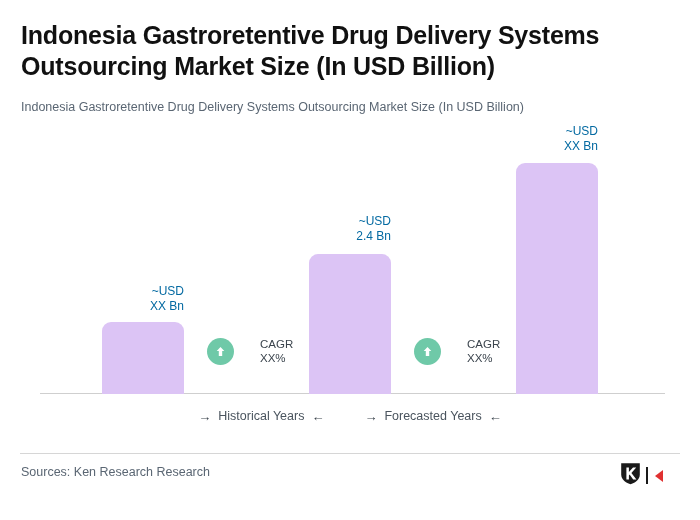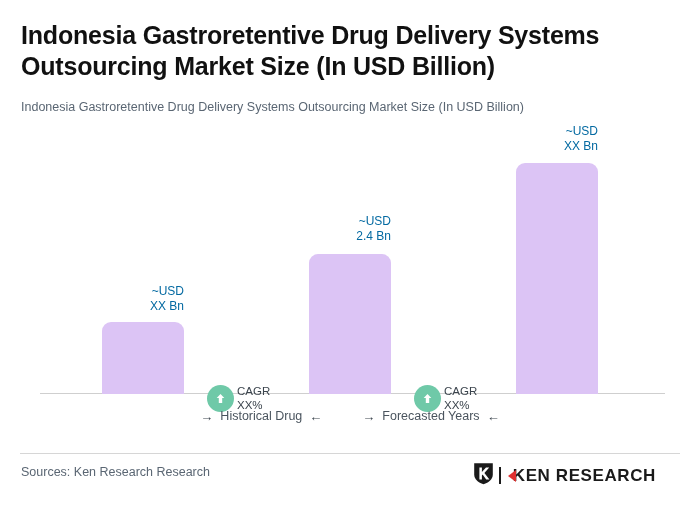--- a/index.html
+++ b/index.html
@@ -70,22 +70,21 @@
     color: #0369a1;
     text-align: right;
     white-space: pre-line;
   }
 
   
   .cagr-group {
     position: absolute;
     display: flex;
     align-items: center;
-    gap: 3px;
-    margin-top: 47px;
+    gap: 26px;
   }
   .cagr-circle {
     width: 27px;
     height: 27px;
     border-radius: 50%;
     background: #6fc9a8;
     display: flex;
     align-items: center;
     justify-content: center;
     flex: 0 0 auto;
@@ -191,21 +190,21 @@
   </div>
 
   <div class="bar-label" style="left:516px; top:124px; width:82px;"><span>~USD</span><br><span>XX Bn</span></div>
   <div class="bar" style="left:516px; width:82px; height:231px;"></div>
 
 </div>
 
 <div id="axis-legend">
   <div class="axis-legend-item">
     <span class="axis-arrow">→</span>
-    <span>Historical Drug</span>
+    <span>Historical Years</span>
     <span class="axis-arrow">←</span>
   </div>
   <div class="axis-legend-item">
     <span class="axis-arrow">→</span>
     <span>Forecasted Years</span>
     <span class="axis-arrow">←</span>
   </div>
 </div>
 
 <div id="footer-divider"></div>
@@ -214,14 +213,13 @@
 
 <div id="brand-logo">
   <span>
     <svg width="21" height="23" viewBox="0 0 21 23" aria-hidden="true">
       <path d="M1.2 1.2 H19.8 V12.5 C19.8 17.4 15.8 20.6 10.5 22.2 C5.2 20.6 1.2 17.4 1.2 12.5 Z" fill="#1a1a1a"></path>
       <path d="M6.4 5.6 H8.9 V10.1 L13.0 5.6 H16.2 L11.4 10.9 L16.4 17.6 H13.2 L9.6 12.6 L8.9 13.4 V17.6 H6.4 Z" fill="#ffffff"></path>
     </svg>
   </span>
   <span style="display:inline-block;width:2px;height:17px;background:#1a1a1a;margin:0 3px 0 1px;"></span>
   <span style="display:inline-block;width:0;height:0;border-top:6px solid transparent;border-bottom:6px solid transparent;border-right:8px solid #e03131;margin-right:-7px;position:relative;z-index:2;"></span>
-  <span id="brand-wordmark">KEN RESEARCH</span>
 </div>
 
 </body></html>

